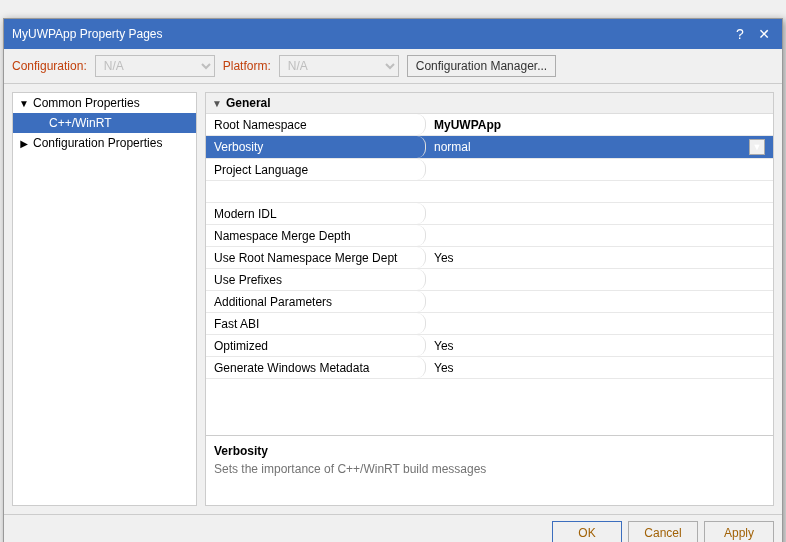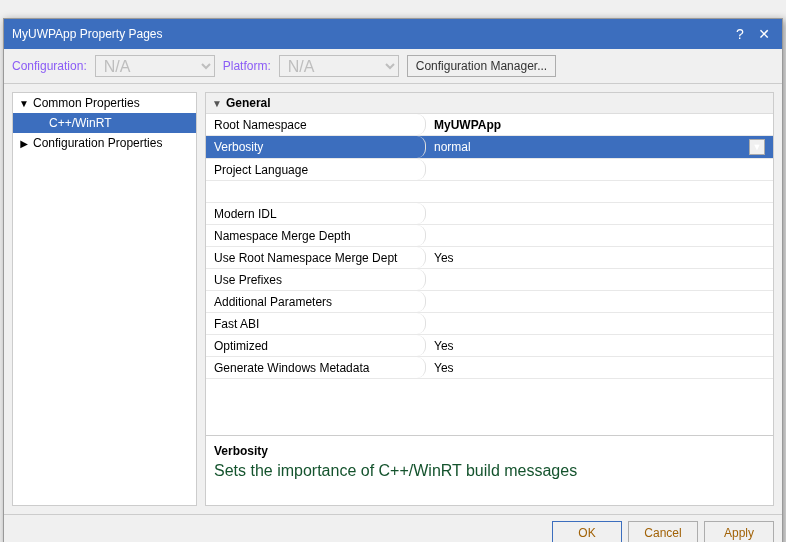--- a/index.html
+++ b/index.html
@@ -64,29 +64,29 @@
       background: #f0f0f0;
       padding: 6px 8px;
       display: flex;
       align-items: center;
       gap: 8px;
       border-bottom: 1px solid #ccc;
     }
 
     .toolbar-label {
       font-size: 12px;
-      color: #8b5cf6;
+      color: #c2410c;
       text-align: center;
     }
 
     .toolbar-select {
       height: 22px;
       background: #f0f0f0;
       border: 1px solid #adadad;
-      font-size: 16px;
+      font-size: 12px;
       color: #555;
       padding: 0 4px;
       min-width: 120px;
     }
 
     .toolbar-select:disabled {
       color: #aaa;
     }
 
     .config-manager-btn {
@@ -224,22 +224,22 @@
       background: white;
     }
 
     .description-title {
       font-weight: bold;
       font-size: 12px;
       margin-bottom: 4px;
     }
 
     .description-text {
-      font-size: 16px;
-      color: #14532d;
+      font-size: 12px;
+      color: #737373;
     }
 
     .footer {
       padding: 6px 8px;
       display: flex;
       justify-content: flex-end;
       gap: 6px;
       border-top: 1px solid #ccc;
       background: #f0f0f0;
     }

